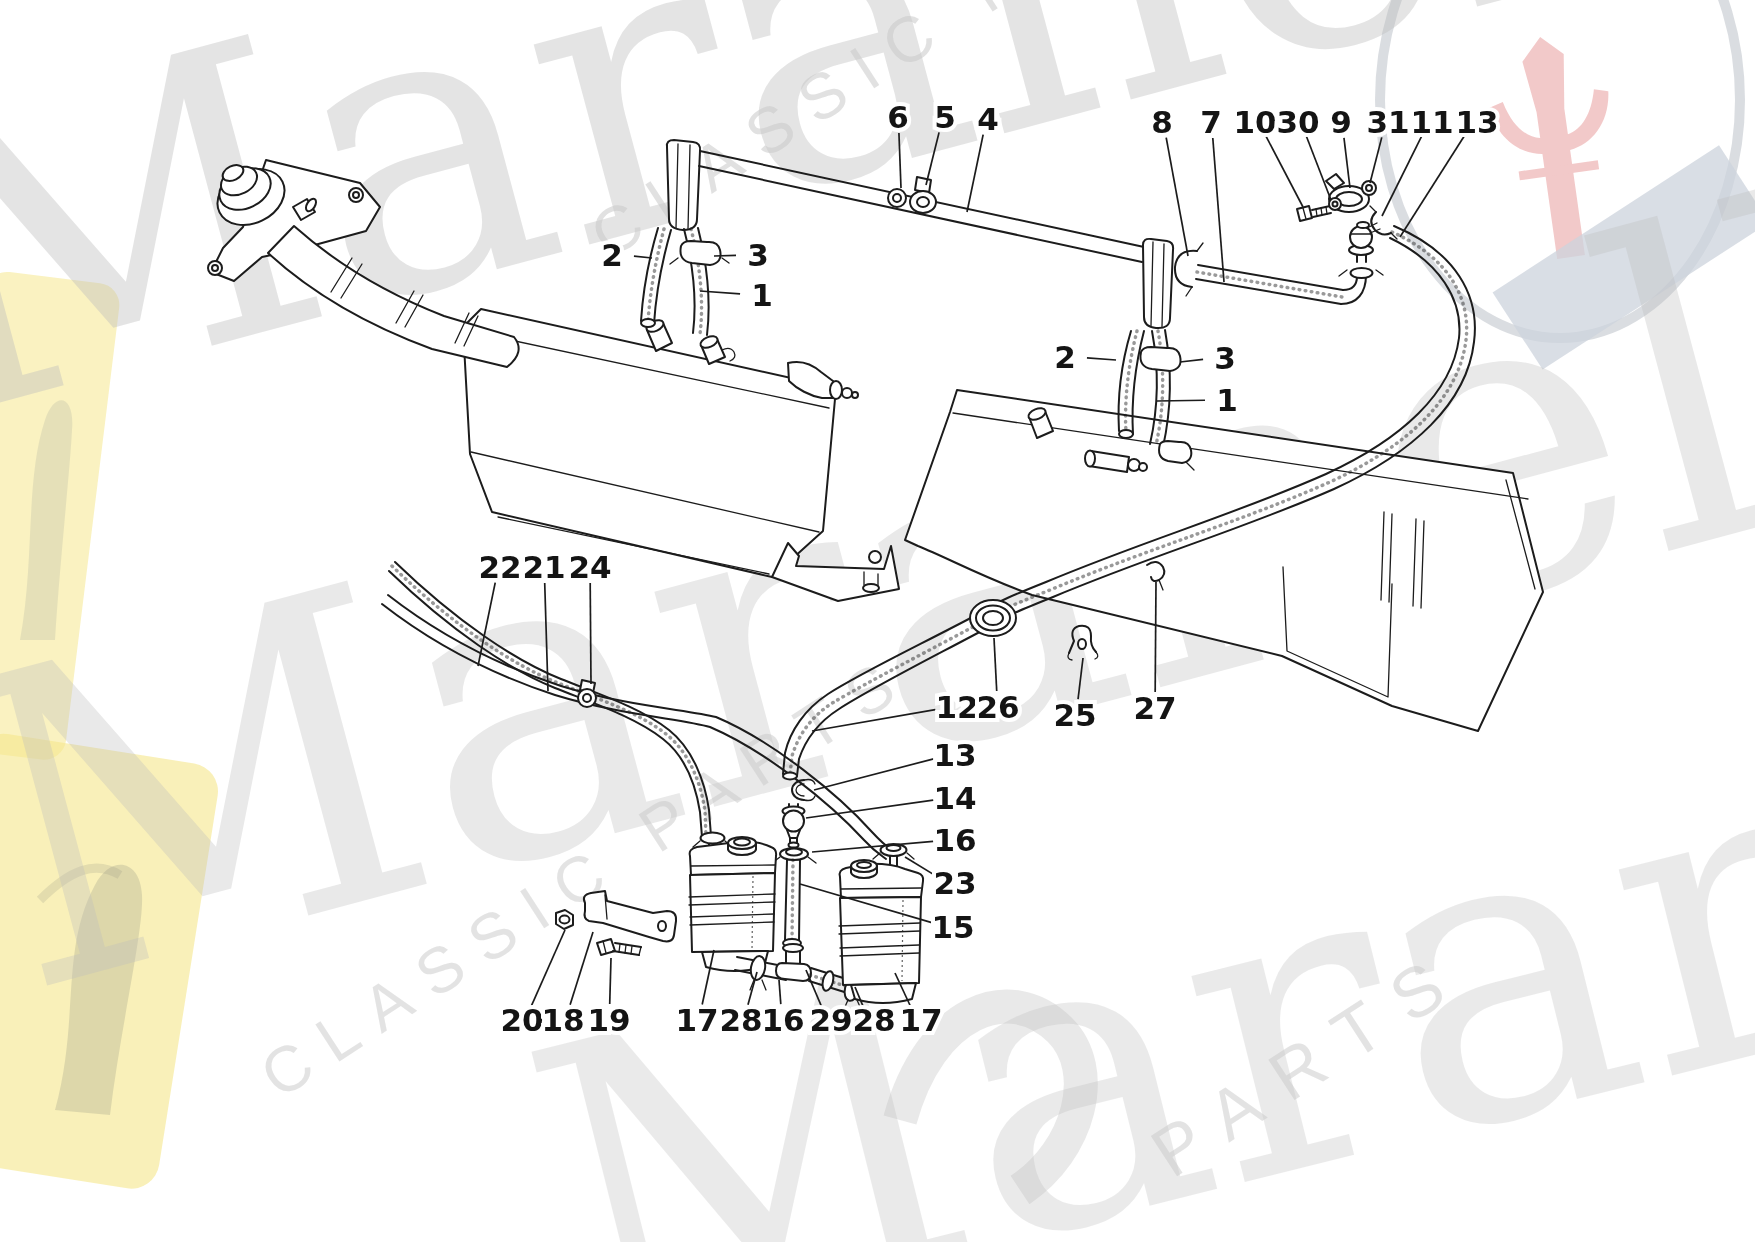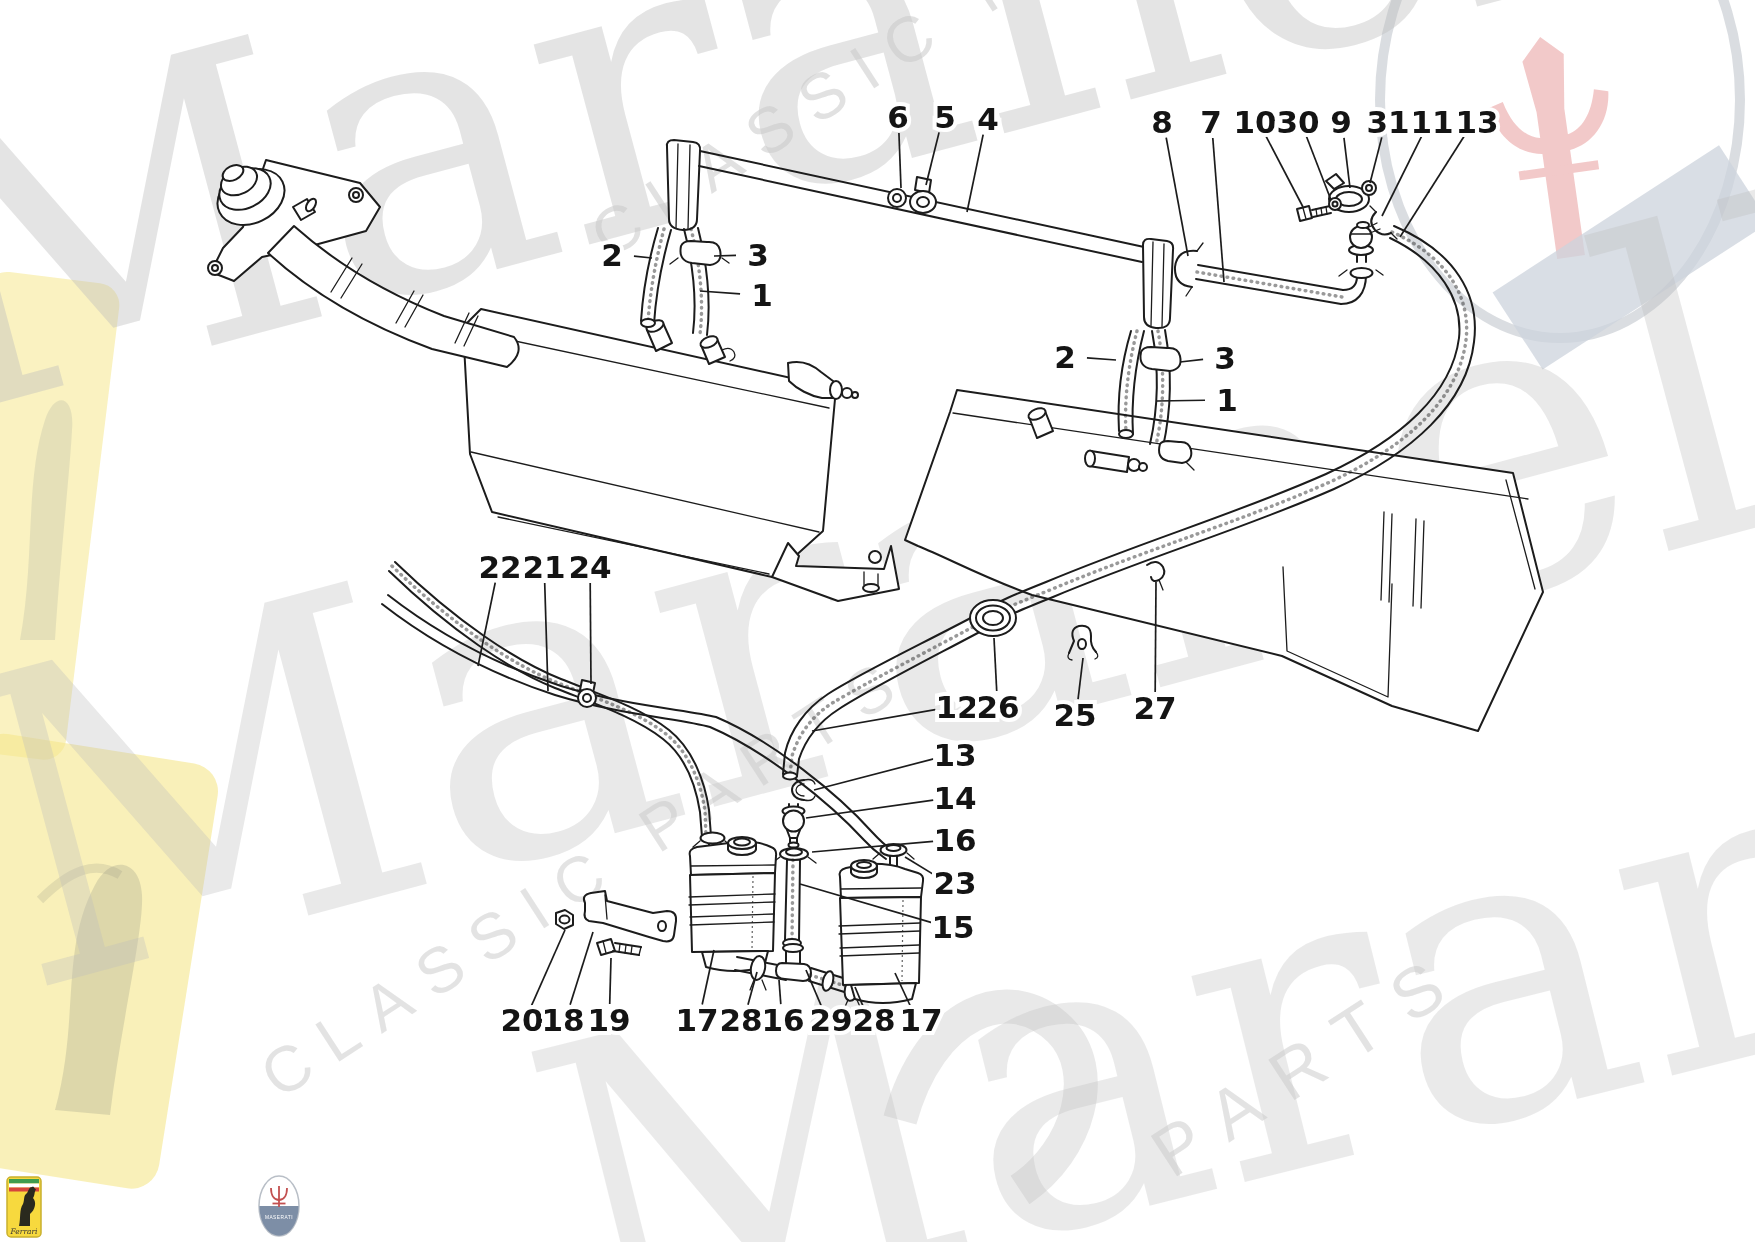--- a/index.html
+++ b/index.html
@@ -361,37 +361,13 @@
         <text x="783" y="1020" text-anchor="middle" dominant-baseline="central" class="callout-text">16</text>
         <line x1="821.1613008990009" y1="1005.6891649440014" x2="806" y2="970" class="leader"></line>
         <text x="831" y="1020" text-anchor="middle" dominant-baseline="central" class="callout-text">29</text>
         <line x1="863.0227822129272" y1="1006.1340406900133" x2="855" y2="987" class="leader"></line>
         <text x="874" y="1020" text-anchor="middle" dominant-baseline="central" class="callout-text">28</text>
         <line x1="910.3506495263201" y1="1005.999455321316" x2="895" y2="973" class="leader"></line>
         <text x="921" y="1020" text-anchor="middle" dominant-baseline="central" class="callout-text">17</text>
       </g>
   </svg>
 
-  <div class="footer">
-    <svg width="1755" height="1242" style="position:absolute;left:0;top:-1147px;">
-      <g>
-        <rect x="7" y="1177" width="34" height="60" rx="4" fill="#f7d93e" stroke="#c9b02e" stroke-width="1.5"></rect>
-        <rect x="9" y="1179" width="30" height="4.5" fill="#3f9c4e"></rect>
-        <rect x="9" y="1183.5" width="30" height="4" fill="#ffffff"></rect>
-        <rect x="9" y="1187.5" width="30" height="4" fill="#d6453c"></rect>
-        <path d="M 19,1226 C 21,1217 19,1210 23,1204 C 25,1199 23,1196 27,1193 C 29,1190 29,1187 32,1187 C 34,1185 34,1189 36,1189 C 34,1193 35,1195 33,1198 C 37,1202 35,1210 30,1214 L 30,1226 Z" fill="#2a2a1e"></path>
-        <text x="24" y="1234" text-anchor="middle" font-family="DejaVu Serif, serif" font-style="italic" font-size="7.5" fill="#333">Ferrari</text>
-      </g>
-      <g>
-        <ellipse cx="279" cy="1206" rx="20" ry="30" fill="#ffffff" stroke="#b9bfc7" stroke-width="1.5"></ellipse>
-        <path d="M 259.4,1206 C 259.4,1222.5 268,1235.7 279,1235.7 C 290,1235.7 298.6,1222.5 298.6,1206 Z" fill="#7d8ea6"></path>
-        <g stroke="#c25050" stroke-width="1.8" fill="none">
-          <path d="M 279,1186 L 279,1207"></path>
-          <path d="M 271,1188 C 271,1196 274.5,1200 279,1200"></path>
-          <path d="M 287,1188 C 287,1196 283.5,1200 279,1200"></path>
-          <path d="M 272.5,1203.5 L 285.5,1203.5"></path>
-        </g>
-        <text x="279" y="1218.5" text-anchor="middle" font-family="Liberation Sans, sans-serif" font-size="4.8" letter-spacing="0.5" fill="#ffffff">MASERATI</text>
-      </g>
-    </svg>
-
-  </div>
 </div>
 
 </body></html>

